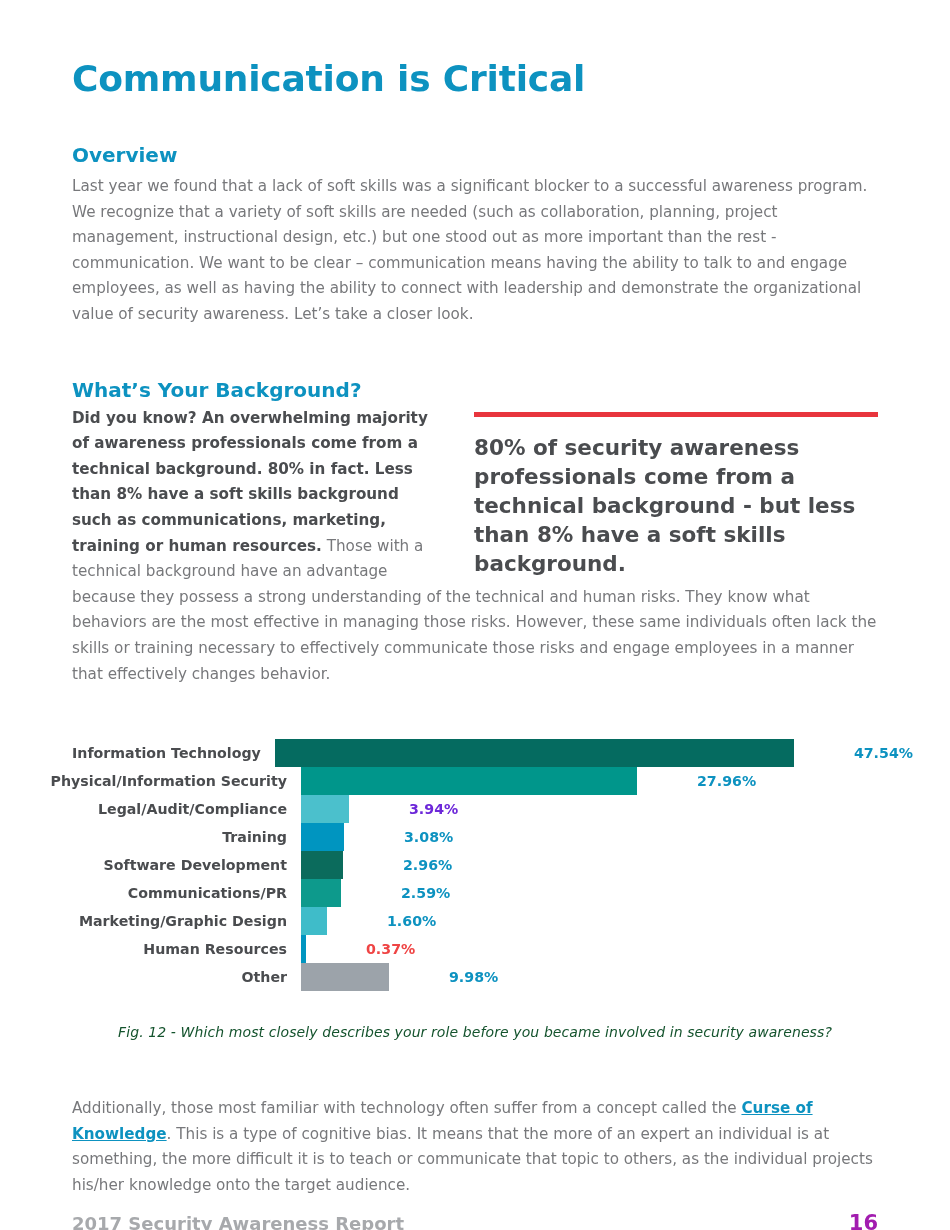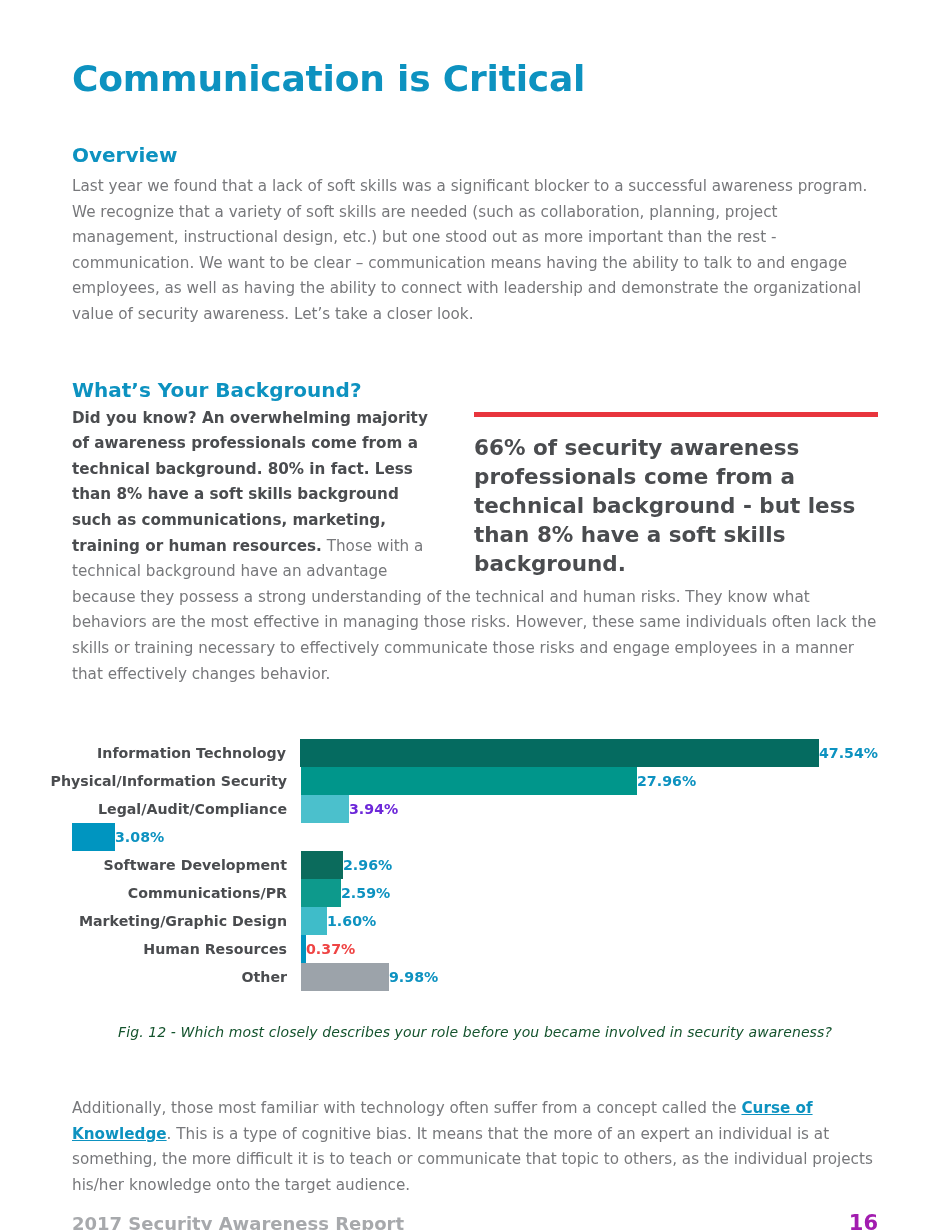--- a/index.html
+++ b/index.html
@@ -125,23 +125,24 @@
     align-items: center;
     position: relative;
   }
   .chart-bar {
     height: 28px;
   }
   .chart-value {
     font-size: 14.2px;
     font-weight: bold;
     color: #0d92c0;
-    padding-left: 0;
+    padding-left: 26px;
     white-space: nowrap;
     line-height: 28px;
+    margin-left: 34px;
   }
 
   .caption {
     text-align: center;
     font-size: 14px;
     font-style: italic;
     color: #14532d;
     padding-top: 33px;
     letter-spacing: 0.1px;
   }
@@ -181,21 +182,21 @@
     <h1 class="h1">Communication is Critical</h1>
 
     <h2 class="h2 overview">Overview</h2>
     <p class="body-text">Last year we found that a lack of soft skills was a significant blocker to a successful awareness program. We recognize that a variety of soft skills are needed (such as collaboration, planning, project management, instructional design, etc.) but one stood out as more important than the rest - communication. We want to be clear – communication means having the ability to talk to and engage employees, as well as having the ability to connect with leadership and demonstrate the organizational value of security awareness. Let’s take a closer look.</p>
 
     <div class="sec-background">
       <h2 class="h2 background">What’s Your Background?</h2>
 
       <div class="pullquote">
         <div class="pullquote-rule"></div>
-        <div class="pullquote-text">66% of security awareness professionals come from a technical background - but less than 8% have a soft skills background.</div>
+        <div class="pullquote-text">80% of security awareness professionals come from a technical background - but less than 8% have a soft skills background.</div>
       </div>
 
       <p class="body-text tight"><span class="lead-bold">Did you know? An overwhelming majority of awareness professionals come from a technical background. 80% in fact. Less than 8% have a soft skills background such as communications, marketing, training or human resources.</span><span> Those with a technical background have an advantage because they possess a strong understanding of the technical and human risks. They know what behaviors are the most effective in managing those risks. However, these same individuals often lack the skills or training necessary to effectively communicate those risks and engage employees in a manner that effectively changes behavior.</span></p>
     </div>
 
     <div class="chart-wrap">
       <div class="chart" id="chart">
           <div class="chart-row">
             <div class="chart-label">Information Technology</div>
             <div class="chart-barzone">
@@ -211,20 +212,21 @@
             </div>
           </div>
           <div class="chart-row">
             <div class="chart-label">Legal/Audit/Compliance</div>
             <div class="chart-barzone">
               <div class="chart-bar" style="width: 48px; background: rgb(75, 192, 204);"></div>
               <div class="chart-value" style="color: #6d28d9;">3.94%</div>
             </div>
           </div>
           <div class="chart-row">
+            <div class="chart-label">Training</div>
             <div class="chart-barzone">
               <div class="chart-bar" style="width: 43px; background: rgb(0, 149, 192);"></div>
               <div class="chart-value" style="color: rgb(13, 146, 192);">3.08%</div>
             </div>
           </div>
           <div class="chart-row">
             <div class="chart-label">Software Development</div>
             <div class="chart-barzone">
               <div class="chart-bar" style="width: 42px; background: rgb(11, 107, 92);"></div>
               <div class="chart-value" style="color: rgb(13, 146, 192);">2.96%</div>

